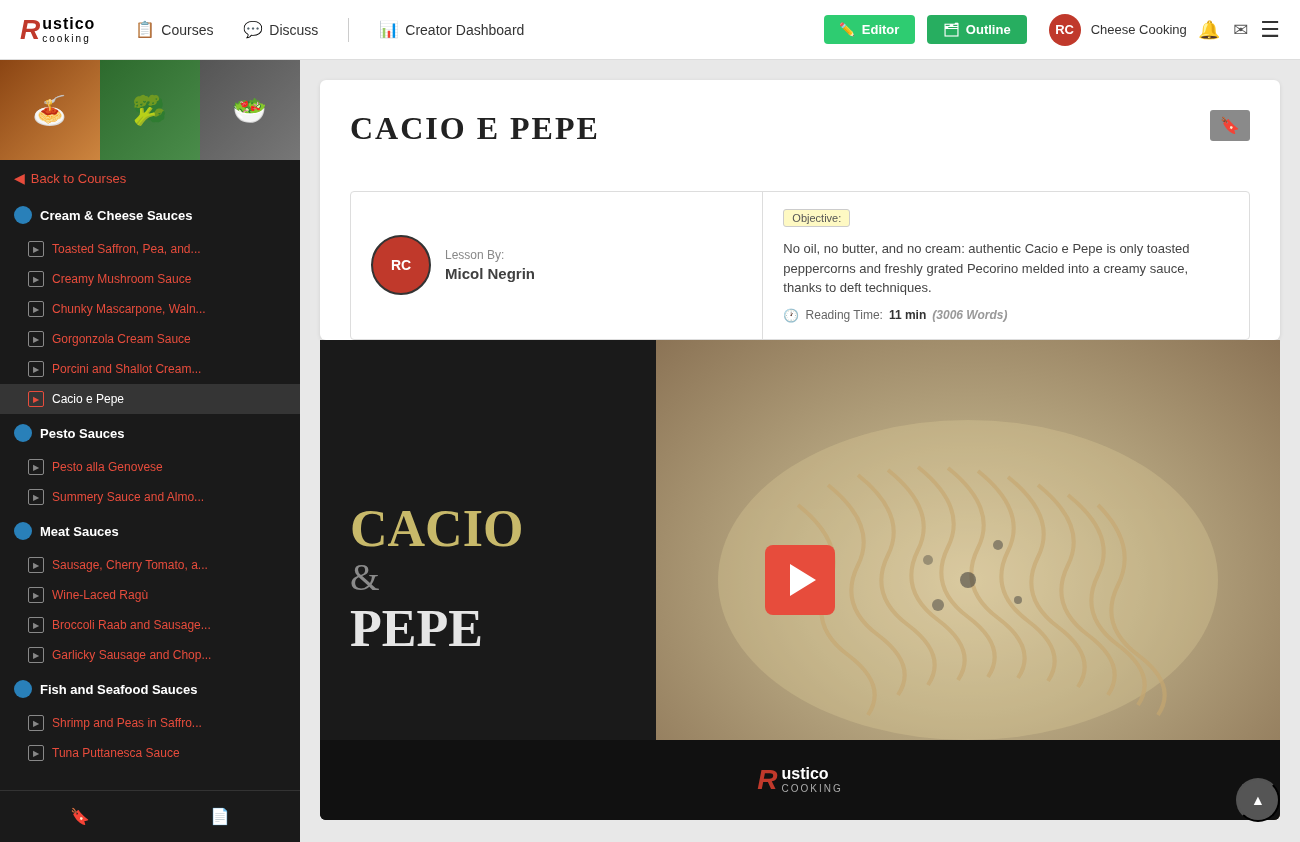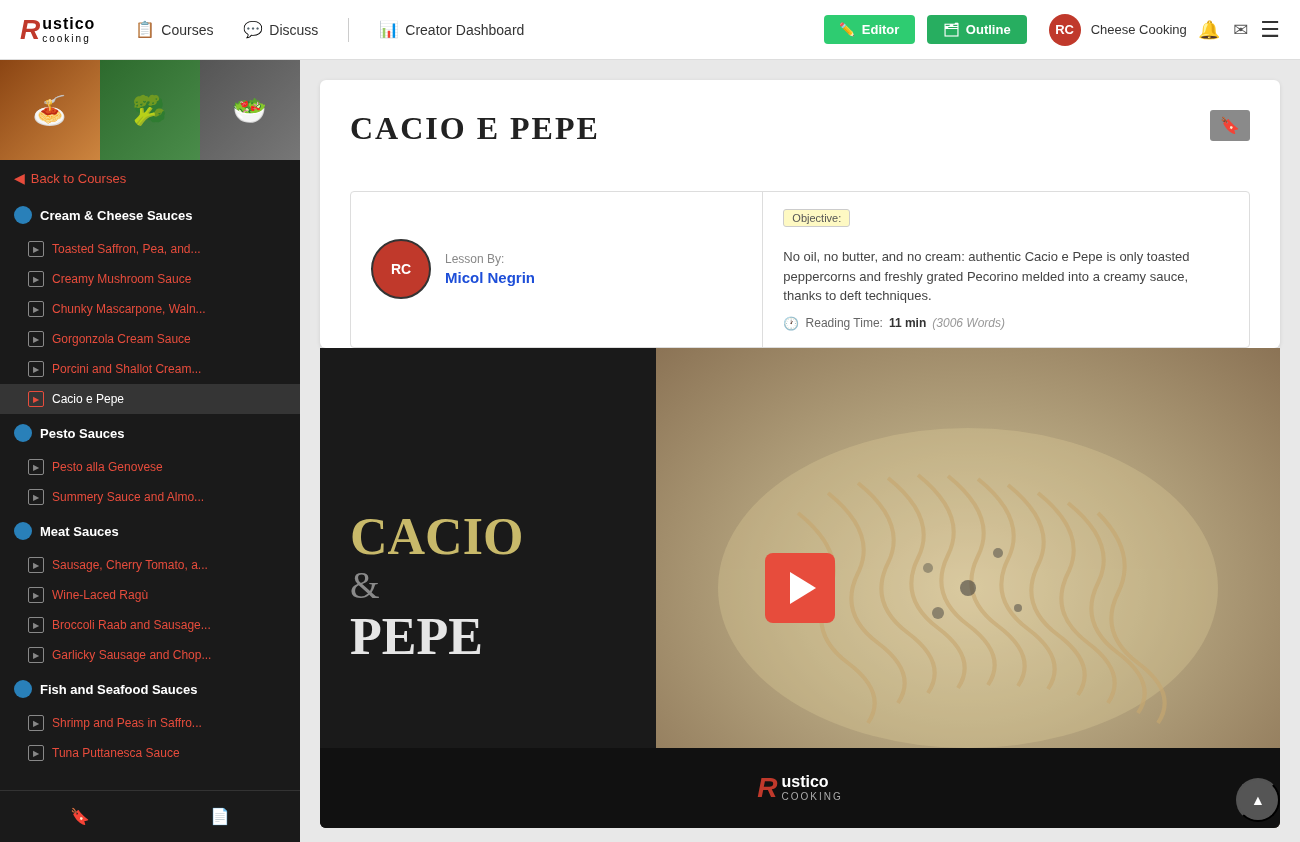--- a/index.html
+++ b/index.html
@@ -341,33 +341,33 @@
         <h1 class="lesson-title-main">Cacio e Pepe</h1>
       </div>
 
       <div class="lesson-meta">
         <div class="meta-left">
           <div class="instructor-avatar">
             <span style="font-size:14px; font-weight:bold; letter-spacing:0; color:#fff;">RC</span>
           </div>
           <div>
             <div class="instructor-label" style="font-size:12px; color:#888; margin-bottom:3px;">Lesson By:</div>
-            <div class="instructor-name" style="font-size:15px; font-weight:600; color:#1d4ed8;">Micol Negrin</div>
+            <div class="instructor-name" style="font-size:15px; font-weight:600; color:#404040;">Micol Negrin</div>
           </div>
         </div>
         <div class="meta-right">
           <div style="margin-bottom: 8px;">
             <span class="objective-badge">Objective:</span>
-            <span class="objective-text" style="display:block; margin-top:12px;">No oil, no butter, and no cream: authentic Cacio e Pepe is only toasted peppercorns and freshly grated Pecorino melded into a creamy sauce, thanks to deft techniques.</span>
+            <span class="objective-text" style="display:block; margin-top:4px;">No oil, no butter, and no cream: authentic Cacio e Pepe is only toasted peppercorns and freshly grated Pecorino melded into a creamy sauce, thanks to deft techniques.</span>
           </div>
           <div class="reading-time">
             <span class="reading-icon">🕐</span>
             <span>Reading Time:</span>
             <span style="font-weight:600; color:#333;">11 min</span>
-            <span style="font-style:italic; color:#999;">(3006 Words)</span>
+            <span style="font-style:italic; color:#999;font-weight:bold;">(3006 Words)</span>
           </div>
         </div>
       </div>
     </div>
 
     <div class="video-block" style="margin: 0; border-radius:0 0 6px 6px;">
 
       <div class="video-overlay-text">
         <div class="video-title-large">CACIO</div>
         <div style="font-family: Georgia; font-size: 38px; color: #8a8a8a; font-weight: normal;">&amp;</div>

